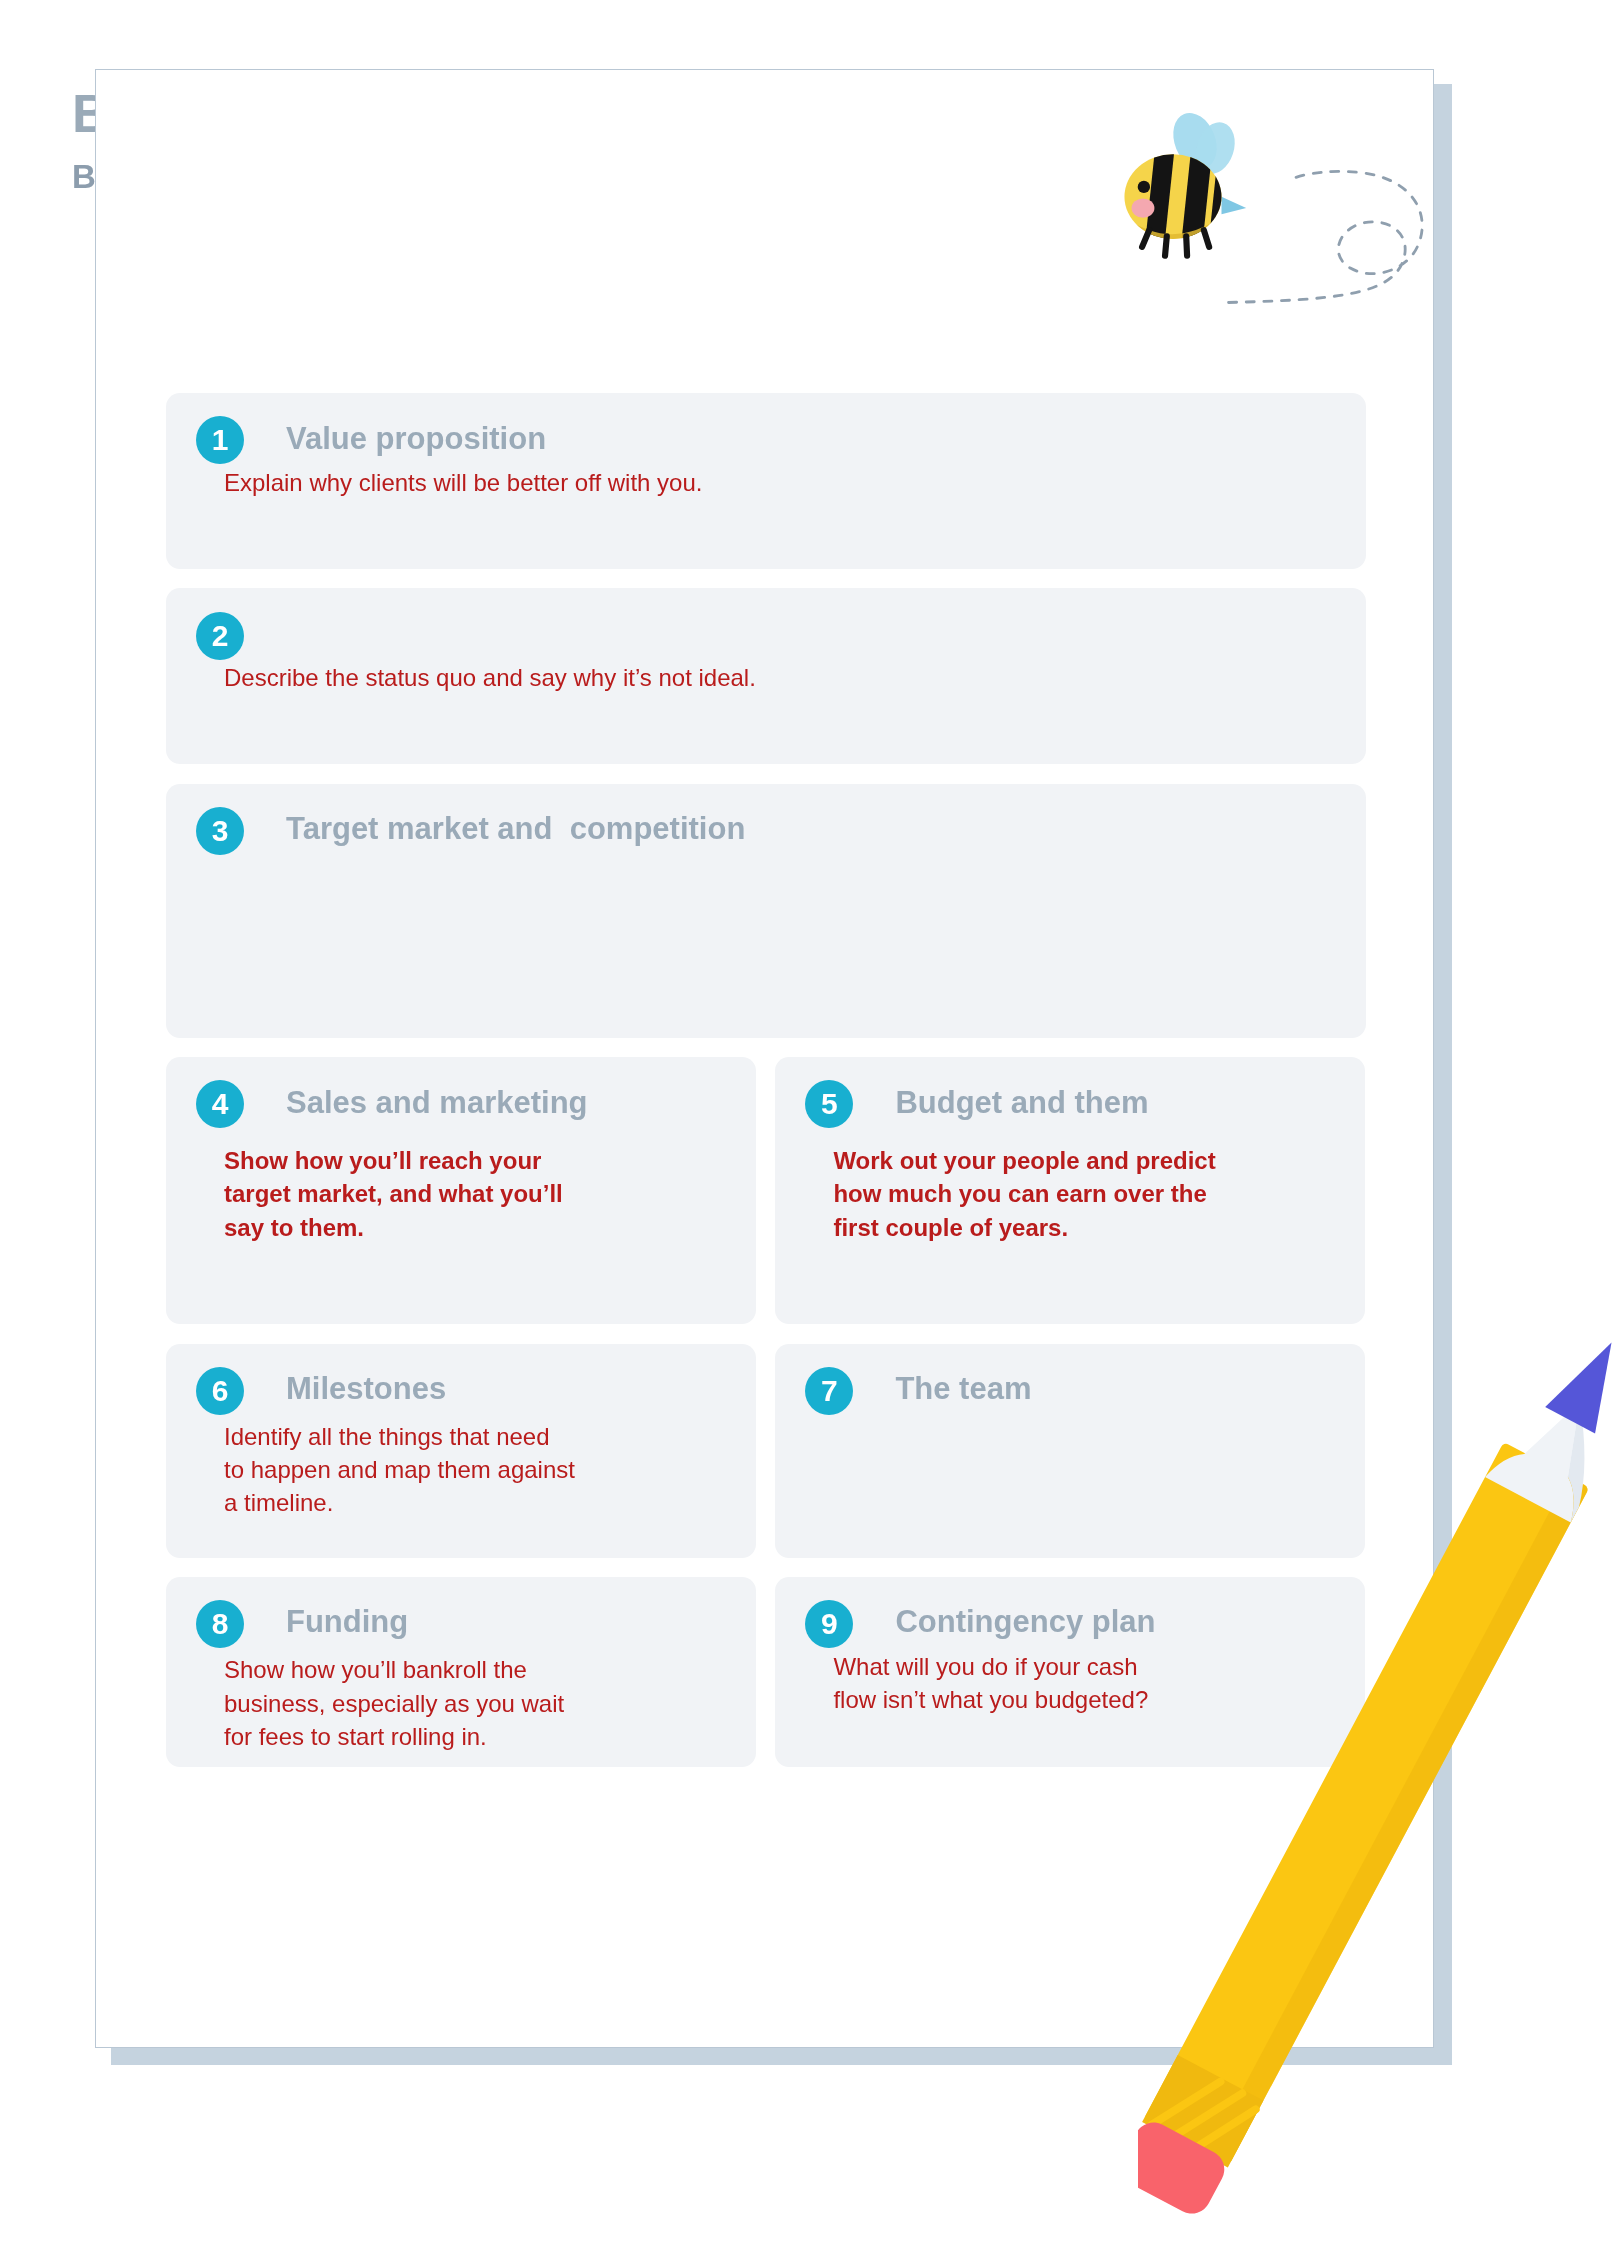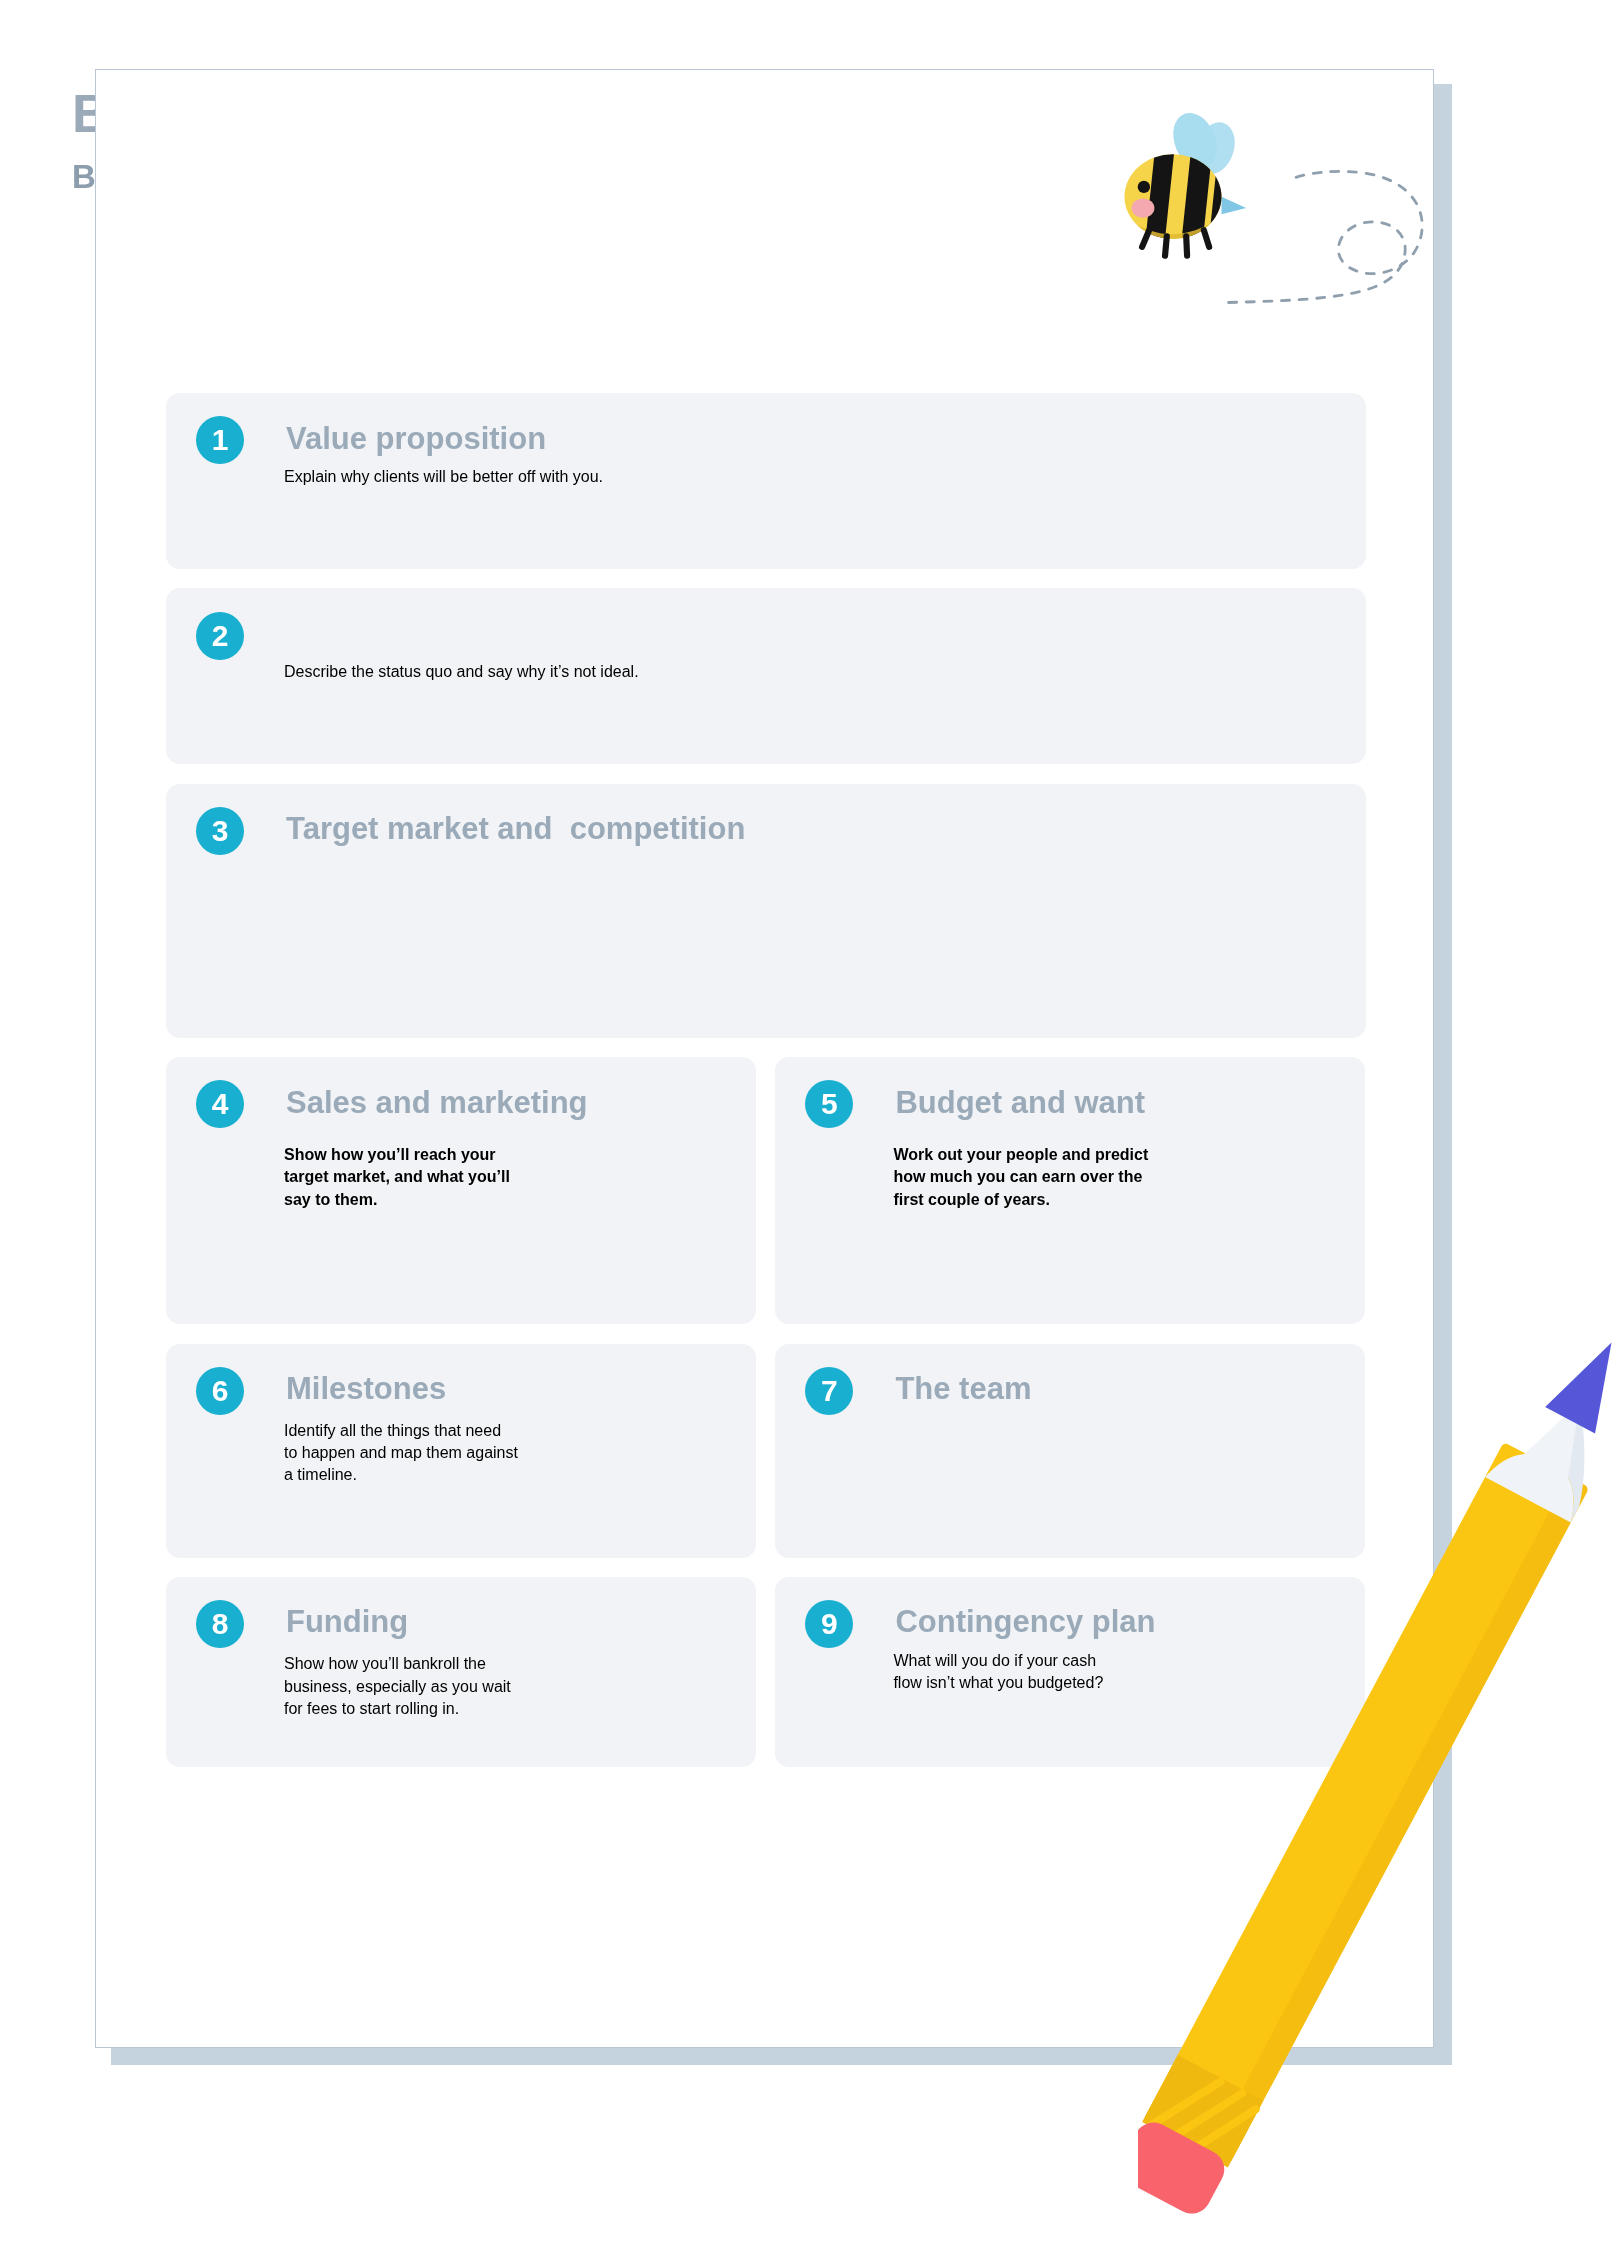--- a/index.html
+++ b/index.html
@@ -120,25 +120,25 @@
   .card-title {
     font-size: 31px;
     font-weight: bold;
     color: #9aaab8;
     line-height: 1.1;
     padding-top: 3.5px;
     white-space: pre;
     margin-left: 28px;
   }
   .card-desc {
-    font-size: 16px;
-    color: #000000;
+    font-size: 24px;
+    color: #b91c1c;
     line-height: 1.38;
     margin-top: 5.3px;
-    margin-left: 88px;
+    margin-left: 28px;
     white-space: pre-line;
   }
   .card-desc.tight { margin-top: 1.8px; }
   .card-desc.loose { margin-top: 16px; font-weight: bold; }
 
   
   #pencil-illustration {
     position: absolute;
     left: 1138px;
     top: 1270px;
@@ -228,21 +228,21 @@
         <div class="badge">4</div>
         <div class="card-title">Sales and marketing</div>
       </div>
       <div class="card-desc loose">Show how you’ll reach your
 target market, and what you’ll
 say to them.</div>
     </div>
     <div class="card h-45">
       <div class="card-head">
         <div class="badge">5</div>
-        <div class="card-title">Budget and want</div>
+        <div class="card-title">Budget and them</div>
       </div>
       <div class="card-desc loose">Work out your people and predict
 how much you can earn over the
 first couple of years.</div>
     </div>
   </div>
 
   <div class="row">
     <div class="card h-67">
       <div class="card-head">

